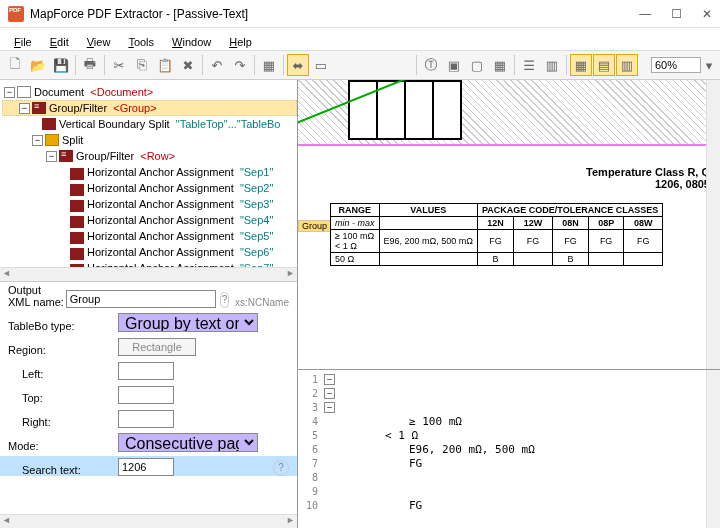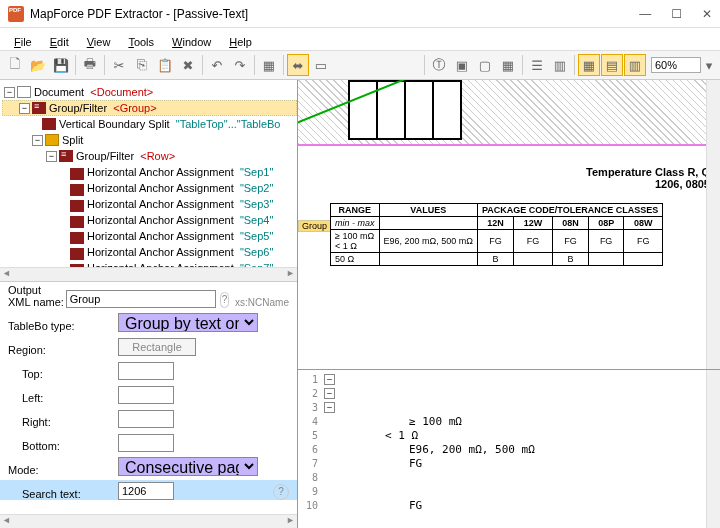--- a/index.html
+++ b/index.html
@@ -9,21 +9,21 @@
 .titlebar .icon::after{content:"PDF";position:absolute;font-size:6px;font-weight:bold;color:#fff;top:1px;left:1px}
 .titlebar span{font-size:12px}
 .win-btns{margin-left:auto;display:flex;gap:20px;font-size:13px;color:#555}
 .menubar{height:22px;background:#fff;display:flex;align-items:flex-end;padding:0 6px;gap:2px}
 .menubar span{padding:2px 8px;cursor:pointer}
 .menubar span u{text-decoration:underline}
 .toolbar{height:30px;background:#f5f5f5;border-top:1px solid #ddd;border-bottom:1px solid #ccc;display:flex;align-items:center;padding:0 4px;gap:1px}
 .tb-btn{width:22px;height:22px;border:1px solid transparent;display:flex;align-items:center;justify-content:center;font-size:13px;color:#666;cursor:pointer}
 .tb-btn.active{border:1px solid #e5a800;background:#ffe8a8}
 .tb-sep{width:1px;height:20px;background:#ccc;margin:0 2px}
-.tb-zoom{width:50px;height:16px;border:1px solid #aaa;background:#fff;font-size:11px;padding:0 3px;margin-left:4px}
+.tb-zoom{width:50px;height:16px;border:1px solid #aaa;background:#fff;font-size:11px;padding:0 3px;margin-left:12px}
 .main{display:flex;height:448px}
 .left-panel{width:298px;background:#fff;border-right:1px solid #999;display:flex;flex-direction:column}
 .tree{flex:0 0 202px;overflow:hidden;padding:4px 0 4px 2px;border-bottom:1px solid #ccc;position:relative}
 .tree-scroll{position:absolute;bottom:0;left:0;right:0;height:14px;background:#f0f0f0;border-top:1px solid #ddd}
 .tree-scroll::before{content:"◄";position:absolute;left:2px;top:0;font-size:9px;color:#888}
 .tree-scroll::after{content:"►";position:absolute;right:2px;top:0;font-size:9px;color:#888}
 .tn{display:flex;align-items:center;height:16px;padding:1px 0;white-space:nowrap}
 .tn .sq{width:11px;height:11px;border:1px solid #888;font-size:9px;line-height:9px;text-align:center;margin-right:2px;background:#fff}
 .tn .ic{width:14px;height:12px;margin-right:3px;display:inline-block}
 .ic-doc{background:linear-gradient(#fff,#fff);border:1px solid #888}
@@ -164,33 +164,29 @@
         </div>
       <div class="prow">
           <label>TableBo type:</label>
           <select class="sel" style="width:140px"><option>Group by text on page</option></select>
         </div>
       <div class="prow">
           <label>Region:</label>
           <button class="inp" style="width:140px;text-align:center;color:#888;background:#f5f5f5">Rectangle</button>
         </div>
       <div class="prow sub">
+          <label>Left:</label>
+          <input class="inp inp-narrow" style="">
+        </div>
+      <div class="prow sub">
           <label>Top:</label>
           <input class="inp inp-narrow" style="">
         </div>
       <div class="prow sub">
-          <label>Left:</label>
-          <input class="inp inp-narrow" style="">
-        </div>
-      <div class="prow sub">
           <label>Right:</label>
-          <input class="inp inp-narrow" style="">
-        </div>
-      <div class="prow sub">
-          <label>Bottom:</label>
           <input class="inp inp-narrow" style="">
         </div>
       <div class="prow">
           <label>Mode:</label>
           <select class="sel sel-wide"><option>Consecutive pages containing</option></select>
         </div>
       <div class="prow sub hl">
           <label>Search text:</label>
           <input class="inp inp-narrow" value="1206" style="">
           <span style="flex:1"></span>

